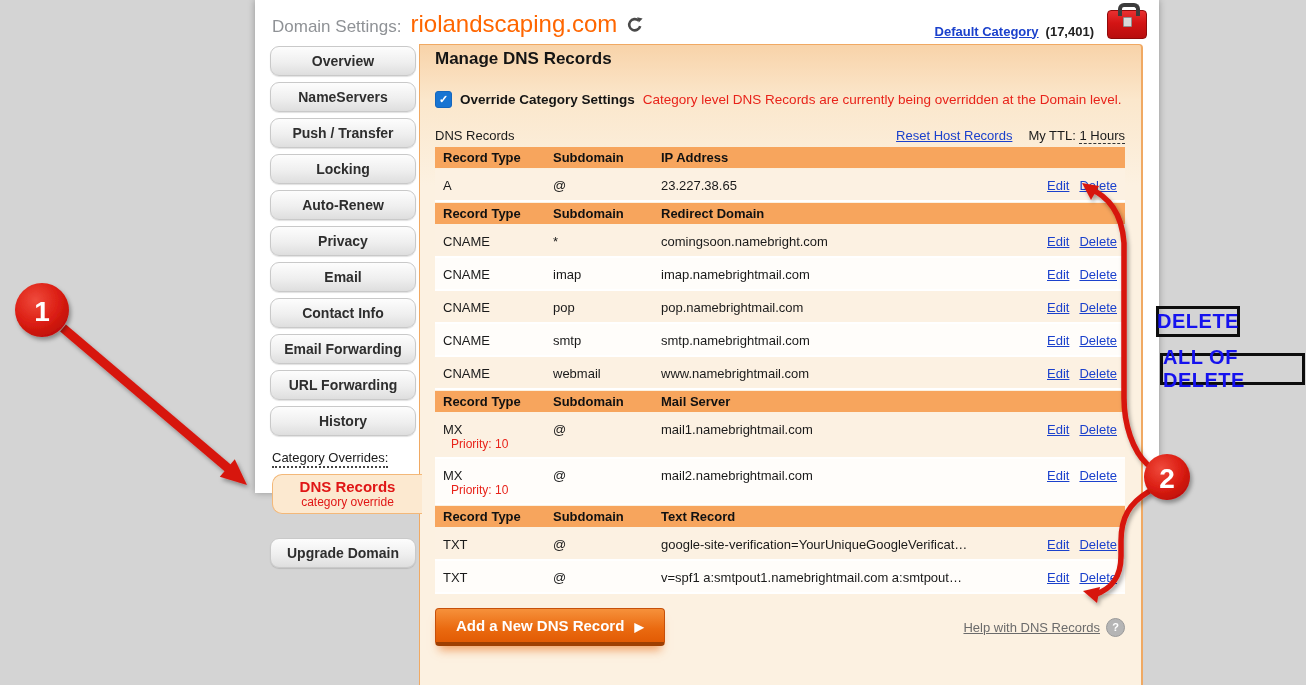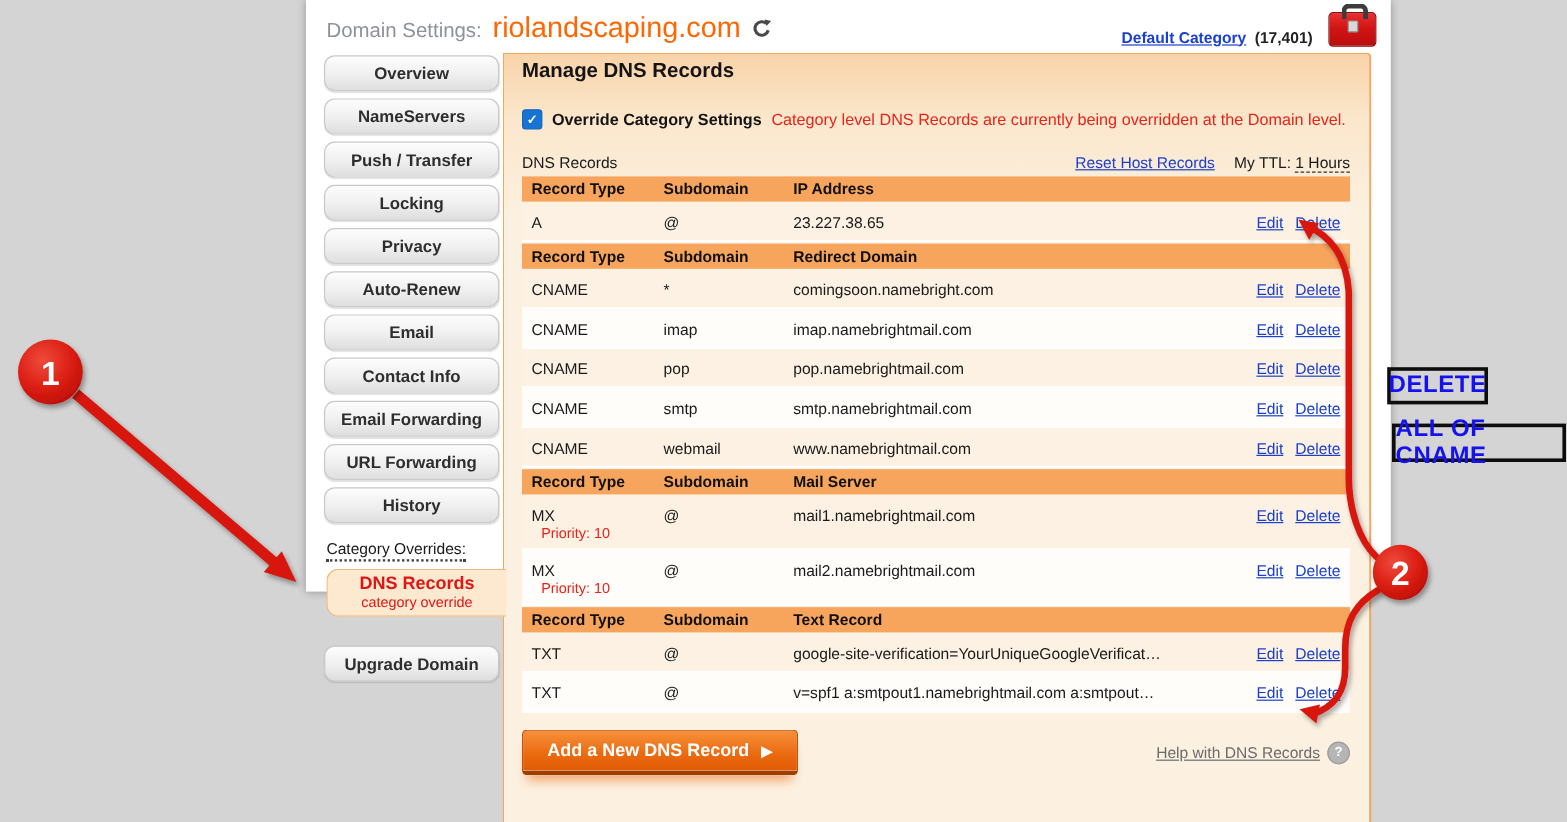--- a/index.html
+++ b/index.html
@@ -128,22 +128,22 @@
         </span>
       </div>
     </div>
 
     <div class="sidebar">
       <div id="side-buttons">
           <div class="side-btn">Overview</div>
           <div class="side-btn">NameServers</div>
           <div class="side-btn">Push / Transfer</div>
           <div class="side-btn">Locking</div>
+          <div class="side-btn">Auto-Renew</div>
           <div class="side-btn">Privacy</div>
-          <div class="side-btn">Auto-Renew</div>
           <div class="side-btn">Email</div>
           <div class="side-btn">Contact Info</div>
           <div class="side-btn">Email Forwarding</div>
           <div class="side-btn">URL Forwarding</div>
           <div class="side-btn">History</div>
         </div>
       <div class="cat-ovr">Category Overrides:</div>
       <div class="sel-item">
         <div class="sel-title">DNS Records</div>
         <div class="sel-sub">category override</div>
@@ -286,21 +286,21 @@
         </div>
         <div class="help">
           <span class="help-lnk">Help with DNS Records</span>
           <span class="help-q">?</span>
         </div>
       </div>
     </div>
   </div>
 
   <div class="note note-delete">DELETE</div>
-  <div class="note note-all">ALL OF CNAME</div>
+  <div class="note note-all">ALL OF DELETE</div>
 
   <svg class="ann-svg" width="1306" height="685" viewBox="0 0 1306 685">
     <defs>
       <radialGradient id="redball" cx="38%" cy="32%" r="78%">
         <stop offset="0%" stop-color="#EF4A3C"></stop>
         <stop offset="55%" stop-color="#DC1F14"></stop>
         <stop offset="100%" stop-color="#B90B06"></stop>
       </radialGradient>
       <filter id="annsh" x="-40%" y="-40%" width="180%" height="180%">
         <feDropShadow dx="2" dy="3" stdDeviation="2.2" flood-color="#000000" flood-opacity="0.35"></feDropShadow>

